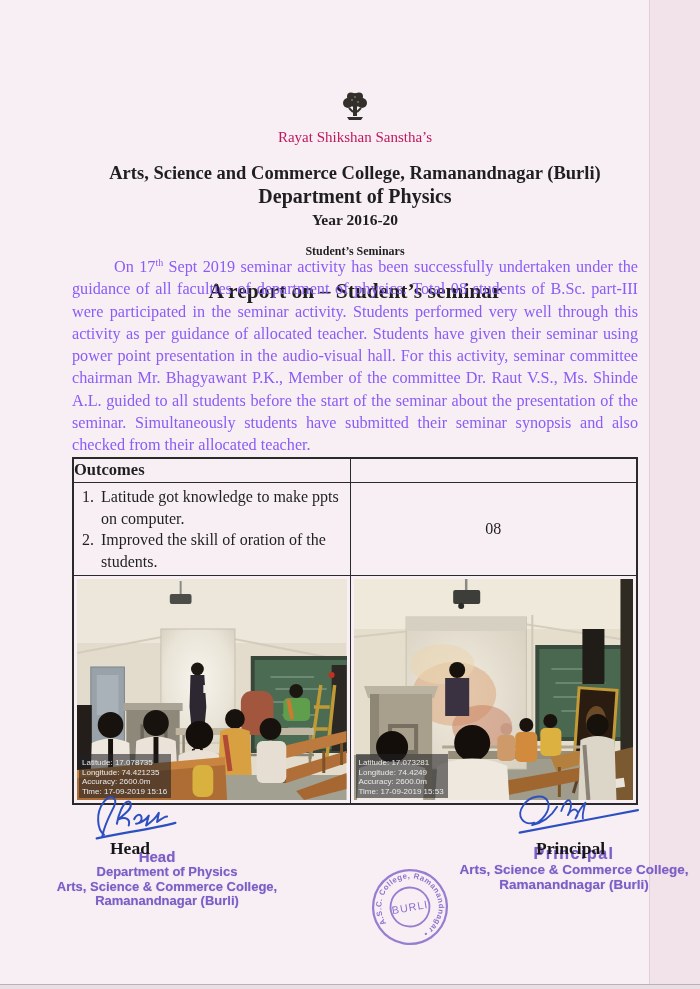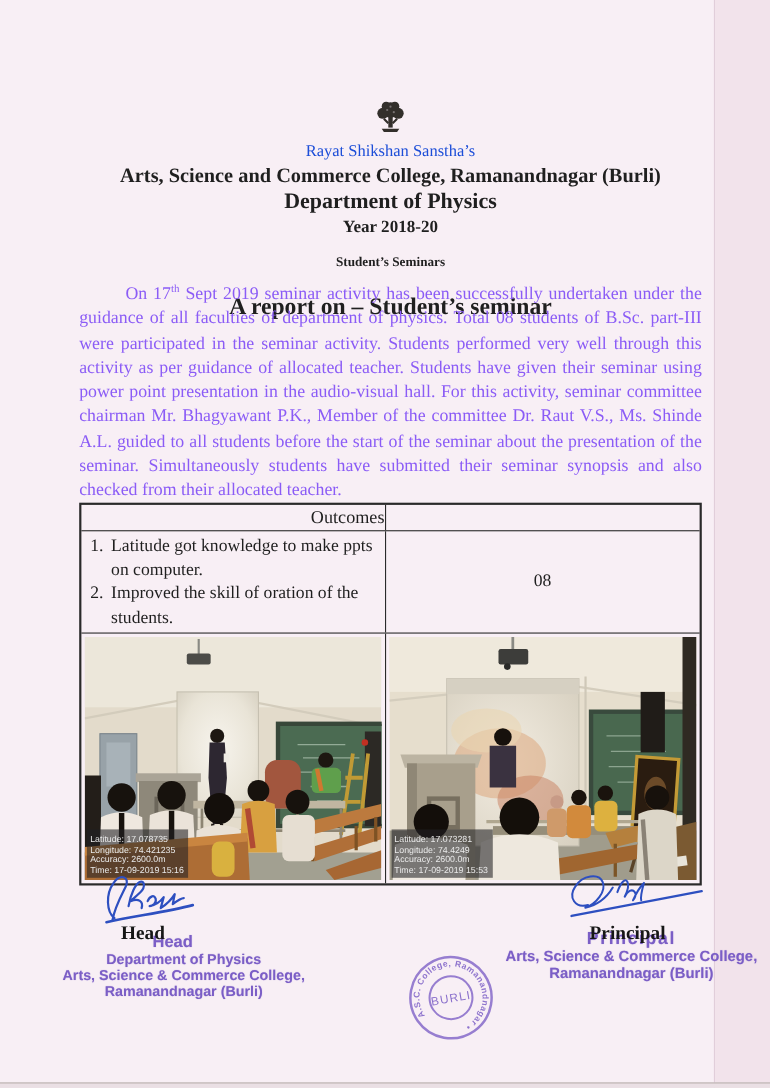--- a/index.html
+++ b/index.html
@@ -4,39 +4,39 @@
 <style>
   *{box-sizing:border-box;margin:0;padding:0}
   body{margin:0;background:#9b9b9b;font-family:"Liberation Serif",serif}
   .page{position:relative;width:700px;height:989px;background:#f8eff5;overflow:hidden;color:#1f1f1f}
   .edge-right{position:absolute;top:0;right:0;width:51px;height:989px;background:#f1e2ea;border-left:1px solid #ddc9d6;opacity:.85}
   .edge-bottom{position:absolute;left:0;top:984px;width:700px;height:5px;background:#eadfe4;border-top:1px solid #bab2ae}
 
   
   .header{position:absolute;left:72px;top:90px;width:566px;text-align:center;line-height:1.15}
   .logo{height:34px;margin-bottom:1px}
-  .h-org{font-size:15px;color:#1d4ed8}
-  .h-college{font-size:18.5px;font-weight:bold;margin-top:2px}
+  .h-org{font-size:15px;color:#be185d}
+  .h-college{font-size:18.5px;font-weight:bold;margin-top:16px}
   .h-dept{font-size:20px;font-weight:bold;margin-top:1px}
   .h-year{font-size:15.5px;font-weight:bold;margin-top:3px}
   .h-sem{font-size:12px;font-weight:bold;margin-top:16px}
   .h-report{font-size:21.5px;font-weight:bold;margin-top:20px}
 
   
   .para{position:absolute;left:72px;top:256px;width:566px;font-size:16.2px;line-height:22.3px;
         text-align:justify;text-indent:42px;color:#8b5cf6}
   .para sup{font-size:10px;line-height:0}
 
   
   .rtable{position:absolute;left:72px;top:457px;width:566px;border:2px solid #2a2a2a}
   .trow{display:flex}
   .tc-left{width:49.2%;border-right:1.5px solid #2a2a2a}
   .tc-right{width:50.8%}
   .thead-row{border-bottom:1.5px solid #2a2a2a}
-  .thead-cell{font-weight:normal;font-size:16.5px;text-align:right;padding:1px 0 2px}
+  .thead-cell{font-weight:bold;font-size:16.5px;text-align:left;padding:1px 0 2px}
   .tbody-row{border-bottom:1.5px solid #2a2a2a;min-height:69px}
   .outcomes-cell{padding:3px 4px 3px 6px}
   .o-item{display:flex;gap:7px;font-size:16px;line-height:21.5px}
   .o-num{flex:0 0 14px;text-align:right}
   .benef-cell{display:flex;align-items:center;justify-content:center;font-size:16px}
   .photo-row{height:227px}
   .photo-cell{position:relative;padding:3px;height:227px}
   .photo-cell svg.scene{display:block;width:100%;height:100%}
   .gps{position:absolute;left:5px;bottom:5px;background:rgba(32,32,36,.58);color:#e9e9e9;
        font-family:"Liberation Sans",sans-serif;font-size:8px;line-height:9.5px;padding:4px 4px 2px 3px;white-space:nowrap}
@@ -77,21 +77,21 @@
         <g fill="#f8eff5" opacity=".35">
           <circle cx="15" cy="10" r="1"></circle>
             <circle cx="21" cy="12" r="1"></circle>
             <circle cx="18" cy="7" r="1"></circle>
         </g>
       </svg>
     </div>
     <div class="h-org">Rayat Shikshan Sanstha’s</div>
     <div class="h-college">Arts, Science and Commerce College, Ramanandnagar (Burli)</div>
     <div class="h-dept">Department of Physics</div>
-    <div class="h-year">Year 2018-20</div>
+    <div class="h-year">Year 2016-20</div>
     <div class="h-sem">Student’s Seminars</div>
     <div class="h-report">A report on – Student’s seminar</div>
   </div>
 
   <p class="para"><span>On 17</span><sup>th</sup><span> Sept 2019 seminar activity has been successfully undertaken under the guidance of all faculties of department of physics. Total 08 students of B.Sc. part-III were participated in the seminar activity. Students performed very well through this activity as per guidance of allocated teacher. Students have given their seminar using power point presentation in the audio-visual hall. For this activity, seminar committee chairman Mr. Bhagyawant P.K., Member of the committee Dr. Raut V.S., Ms. Shinde A.L. guided to all students before the start of the seminar about the presentation of the seminar. Simultaneously students have submitted their seminar synopsis and also checked from their allocated teacher.</span></p>
 
   <div class="rtable">
     <div class="trow thead-row">
       <div class="tc-left thead-cell">Outcomes</div>
     </div>

